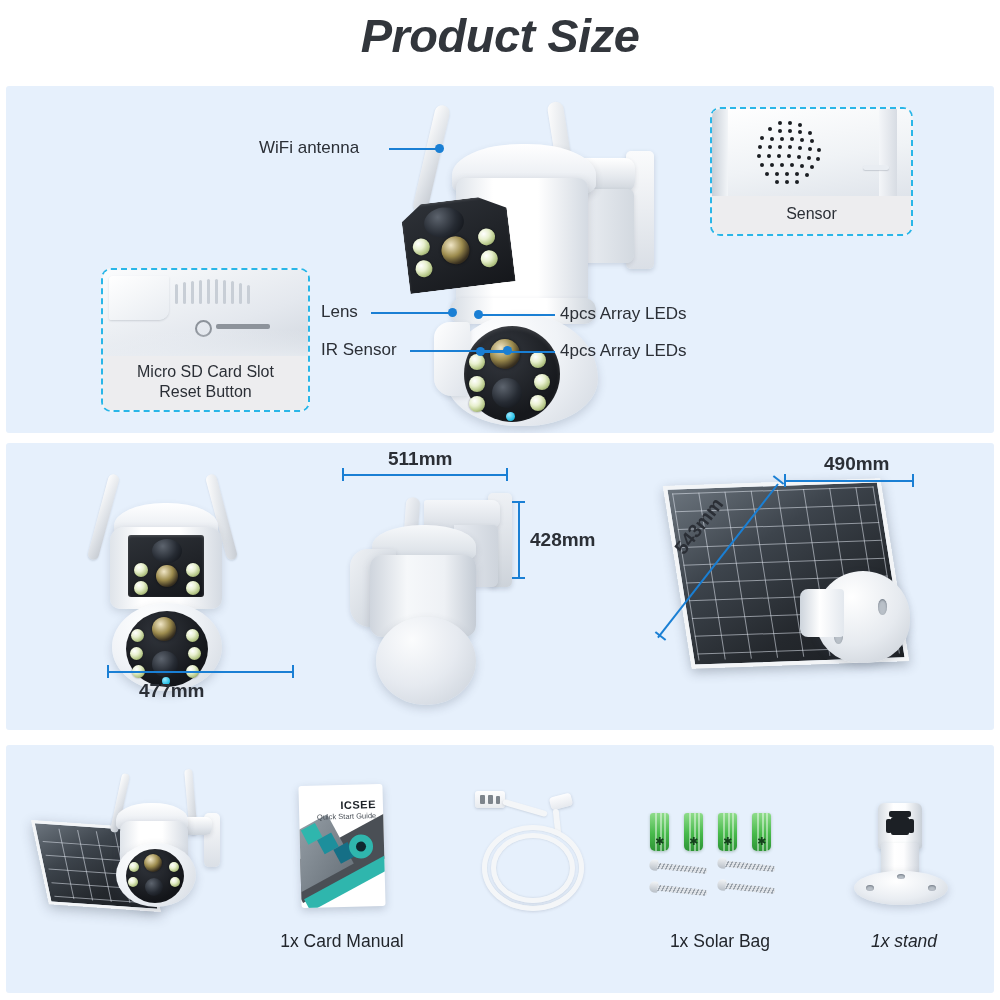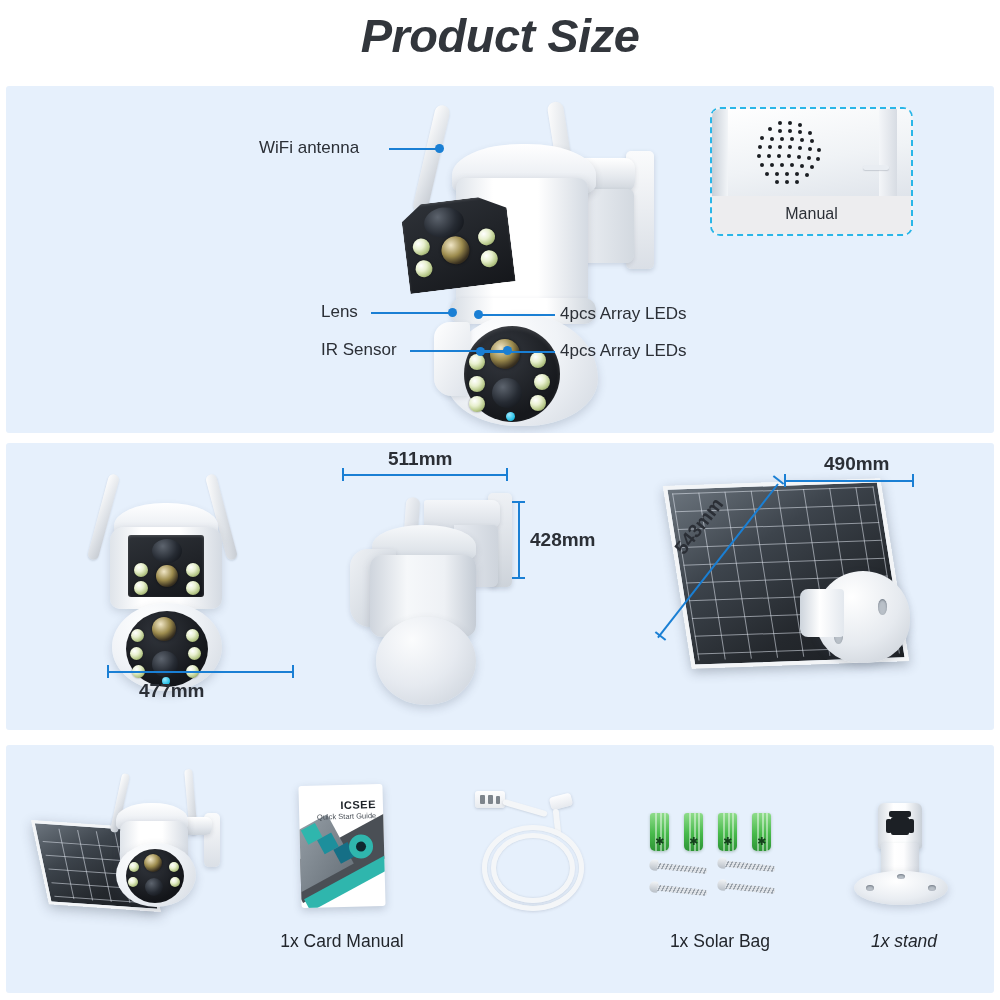--- a/index.html
+++ b/index.html
@@ -171,20 +171,44 @@
     <div class="dot" style="left:497px;top:260px;"></div>
 
     <div class="lbl" style="left:554px;top:218px;">4pcs Array LEDs</div>
     <div class="lead" style="left:475px;top:228px;width:74px;"></div>
     <div class="dot" style="left:468px;top:224px;"></div>
 
     <div class="lbl" style="left:554px;top:255px;">4pcs Array LEDs</div>
     <div class="lead" style="left:478px;top:265px;width:71px;"></div>
     <div class="dot" style="left:470px;top:261px;"></div>
 
+    <div class="callout" style="left:95px;top:182px;width:205px;height:140px;">
+      <div style="position:absolute;left:0;top:0;width:100%;height:92px;background:linear-gradient(160deg,#fbfcfd,#e4e8ee 60%,#cfd5dd);">
+        <div style="position:absolute;left:6px;top:6px;width:60px;height:44px;background:linear-gradient(150deg,#ffffff,#e8ecf1);border-radius:4px 2px 10px 2px;box-shadow:0 1px 2px rgba(70,80,95,.2);"></div>
+        <div class="vents" style="left:72px;top:8px;width:80px;height:28px;">
+          <i style="left:0;top:6px;height:20px;"></i>
+            <i style="left:8px;top:4px;height:22px;"></i>
+          <i style="left:16px;top:3px;height:23px;"></i>
+            <i style="left:24px;top:2px;height:24px;"></i>
+          <i style="left:32px;top:1px;height:25px;"></i>
+            <i style="left:40px;top:1px;height:25px;"></i>
+          <i style="left:48px;top:2px;height:24px;"></i>
+            <i style="left:56px;top:3px;height:23px;"></i>
+          <i style="left:64px;top:5px;height:21px;"></i>
+            <i style="left:72px;top:7px;height:19px;"></i>
+        </div>
+        <div class="sd-circle" style="left:92px;top:50px;width:13px;height:13px;"></div>
+        <div class="sd-slot" style="left:113px;top:54px;width:54px;height:5px;"></div>
+        <div style="position:absolute;left:0;top:60px;width:100%;height:32px;background:linear-gradient(180deg,rgba(255,255,255,0),#e9edf2);"></div>
+      </div>
+      <div class="callout-caption">
+        <div>Micro SD Card Slot</div>
+        <div>Reset Button</div>
+      </div>
+    </div>
 
     <div class="callout" style="left:704px;top:21px;width:199px;height:125px;">
       <div style="position:absolute;left:0;top:0;width:100%;height:90px;background:linear-gradient(170deg,#ffffff,#f0f3f6 55%,#dee3ea);">
         <div style="position:absolute;left:0;top:0;width:16px;height:100%;background:linear-gradient(90deg,#c9d0d8,#f2f5f8);"></div>
         <div style="position:absolute;right:14px;top:0;width:18px;height:100%;background:linear-gradient(90deg,#f4f6f9,#d7dce3);"></div>
         <div class="grille" style="left:44px;top:12px;width:66px;height:66px;">
           <i style="left:22px;top:0;"></i>
             <i style="left:32px;top:0;"></i>
             <i style="left:42px;top:2px;"></i>
           <i style="left:12px;top:6px;"></i>
@@ -222,21 +246,21 @@
             <i style="left:19px;top:51px;"></i>
             <i style="left:29px;top:51px;"></i>
             <i style="left:39px;top:51px;"></i>
             <i style="left:49px;top:52px;"></i>
           <i style="left:19px;top:59px;"></i>
             <i style="left:29px;top:59px;"></i>
             <i style="left:39px;top:59px;"></i>
         </div>
         <div style="position:absolute;right:22px;top:56px;width:26px;height:5px;background:#e9edf2;border-radius:3px;box-shadow:0 1px 1px rgba(90,100,115,.25);"></div>
       </div>
-      <div class="callout-caption" style="padding:8px 0 10px;">Manual</div>
+      <div class="callout-caption" style="padding:8px 0 10px;">Sensor</div>
     </div>
   </div>
 
   <div class="panel" id="panel-dimensions">
 
     <div class="cam" style="left:60px;top:18px;width:220px;height:215px;">
       <div class="ant" style="left:32px;top:12px;width:11px;height:88px;transform:rotate(15deg);"></div>
       <div class="ant" style="left:150px;top:12px;width:11px;height:88px;transform:rotate(-15deg);"></div>
 
       <div class="cap" style="left:48px;top:42px;width:104px;height:38px;"></div>

